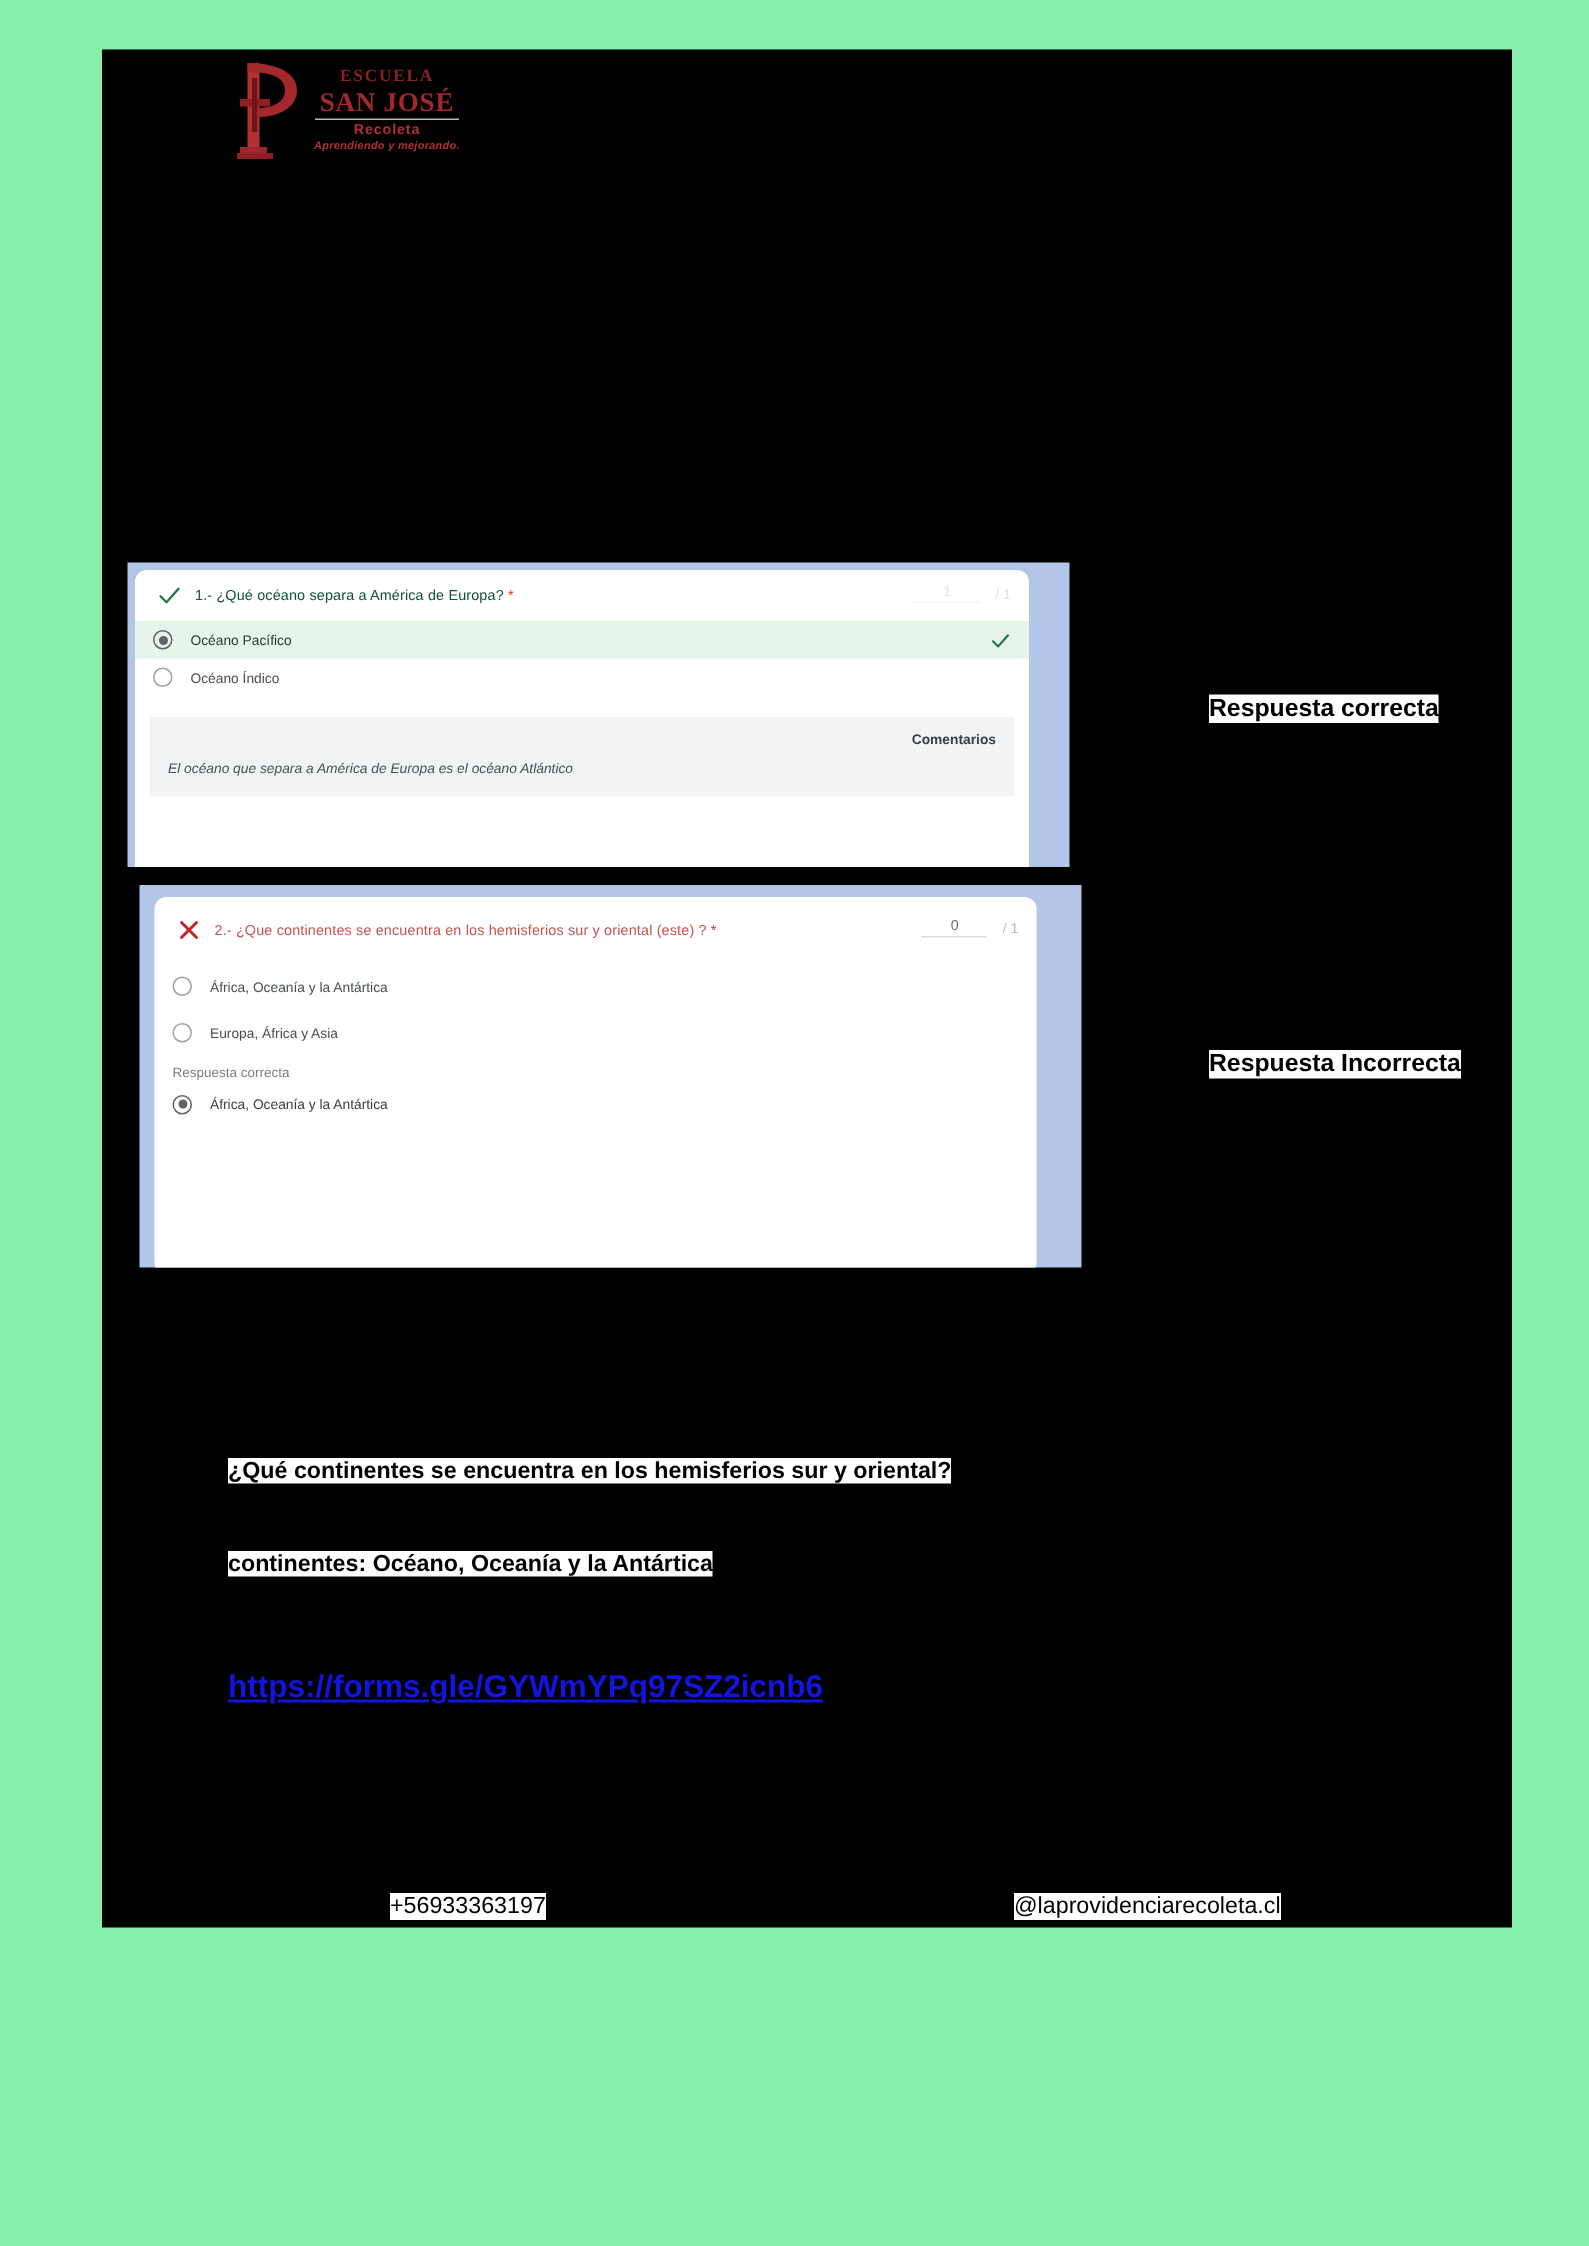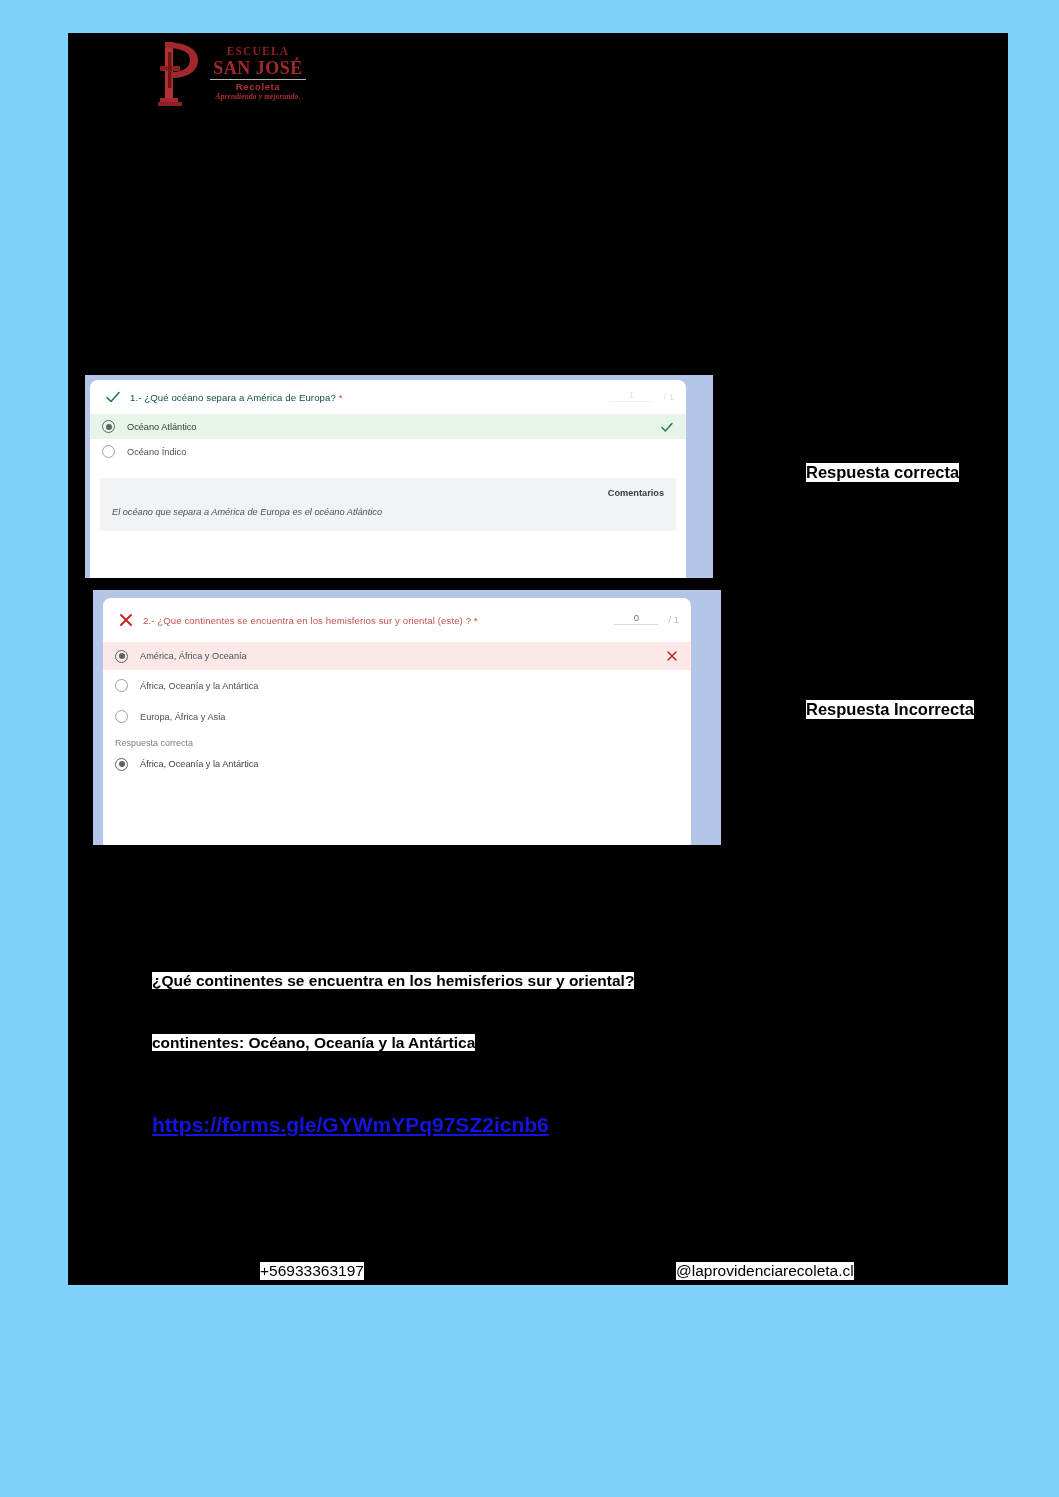--- a/index.html
+++ b/index.html
@@ -13,21 +13,21 @@
     position: relative;
     font-family: "Liberation Sans", sans-serif;
     overflow: hidden;
   }
 
   
   #page {
     position: absolute;
     left: 0; top: 0;
     width: 1059px; height: 1497px;
-    background: #7dd3fc;
+    background: #86efac;
   }
 
   
   .blackbox {
     position: absolute;
     background: #000000;
   }
 
   #black-main {
     left: 68px; top: 33px;
@@ -77,21 +77,21 @@
   }
   .logo-recoleta {
     font-family: "Liberation Sans", sans-serif;
     font-weight: bold;
     font-size: 9.5px;
     letter-spacing: 0.6px;
     color: #b33033;
     display: block;
   }
   .logo-slogan {
-    font-family: Liberation Serif, serif;
+    font-family: Liberation Sans, sans-serif;
     font-weight: bold;
     font-style: italic;
     font-size: 7.3px;
     letter-spacing: 0.2px;
     color: #b33033;
     display: block;
     margin-top: 2px;
   }
 
   
@@ -350,21 +350,21 @@
           <span class="q-title correct"><span>1.- ¿Qué océano separa a América de Europa?</span> <span class="q-req">*</span></span>
           <span class="q-score faint">
             <span class="pts">1</span>
             <span class="tot">/ 1</span>
           </span>
         </div>
 
 
         <div class="opt row-correct">
           <span class="radio sel"></span>
-          <span class="otext">Océano Atlántico</span>
+          <span class="otext">Océano Pacífico</span>
           <span class="row-flag">
             <svg class="ck" viewBox="0 0 14 14">
               <path d="M2 7.5 L5.4 11 L12 3.5" fill="none" stroke="#1e7b45" stroke-width="1.4" stroke-linecap="round" stroke-linejoin="round"></path>
             </svg>
           </span>
         </div>
 
         <div class="opt">
           <span class="radio"></span>
           <span class="otext">Océano Índico</span>
@@ -389,29 +389,20 @@
               <path d="M4 4 L14 14 M14 4 L4 14" fill="none" stroke="#c5221f" stroke-width="1.9" stroke-linecap="round"></path>
             </svg>
           </span>
           <span class="q-title wrong"><span>2.- ¿Que continentes se encuentra en los hemisferios sur y oriental (este) ?</span> <span class="q-req">*</span></span>
           <span class="q-score dark" style="top:14px;">
             <span class="pts">0</span>
             <span class="tot">/ 1</span>
           </span>
         </div>
 
-        <div class="opt row-wrong" style="height:28px;">
-          <span class="radio sel"></span>
-          <span class="otext">América, África y Oceanía</span>
-          <span class="row-flag">
-            <svg class="xx" viewBox="0 0 14 14">
-              <path d="M3 3 L11 11 M11 3 L3 11" fill="none" stroke="#c5221f" stroke-width="1.5" stroke-linecap="round"></path>
-            </svg>
-          </span>
-        </div>
 
         <div class="opt" style="height:31px;">
           <span class="radio"></span>
           <span class="otext">África, Oceanía y la Antártica</span>
         </div>
 
         <div class="opt" style="height:31px;">
           <span class="radio"></span>
           <span class="otext">Europa, África y Asia</span>
         </div>

